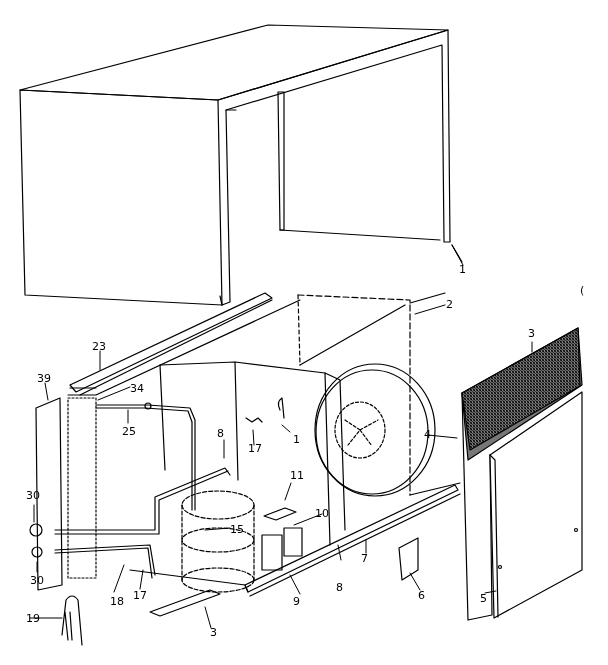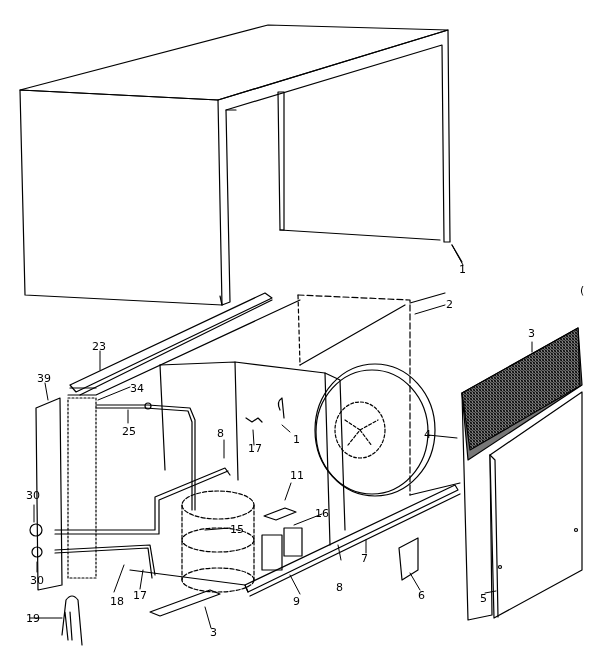--- a/index.html
+++ b/index.html
@@ -150,21 +150,21 @@
   
   <span class="callout" style="left:459px;top:264px">1</span>
   <span class="callout" style="left:446px;top:299px">2</span>
   <span class="callout" style="left:528px;top:328px">3</span>
   <span class="callout" style="left:424px;top:429px">4</span>
   <span class="callout" style="left:480px;top:593px">5</span>
   <span class="callout" style="left:418px;top:590px">6</span>
   <span class="callout" style="left:361px;top:553px">7</span>
   <span class="callout" style="left:336px;top:582px">8</span>
   <span class="callout" style="left:293px;top:596px">9</span>
-  <span class="callout" style="left:315px;top:508px">16</span>
+  <span class="callout" style="left:315px;top:508px">10</span>
   <span class="callout" style="left:290px;top:470px">11</span>
   <span class="callout" style="left:293px;top:434px">1</span>
   <span class="callout" style="left:248px;top:443px">17</span>
   <span class="callout" style="left:217px;top:428px">8</span>
   <span class="callout" style="left:230px;top:524px">15</span>
   <span class="callout" style="left:210px;top:627px">3</span>
   <span class="callout" style="left:133px;top:590px">17</span>
   <span class="callout" style="left:110px;top:596px">18</span>
   <span class="callout" style="left:26px;top:613px">19</span>
   <span class="callout" style="left:30px;top:575px">30</span>

